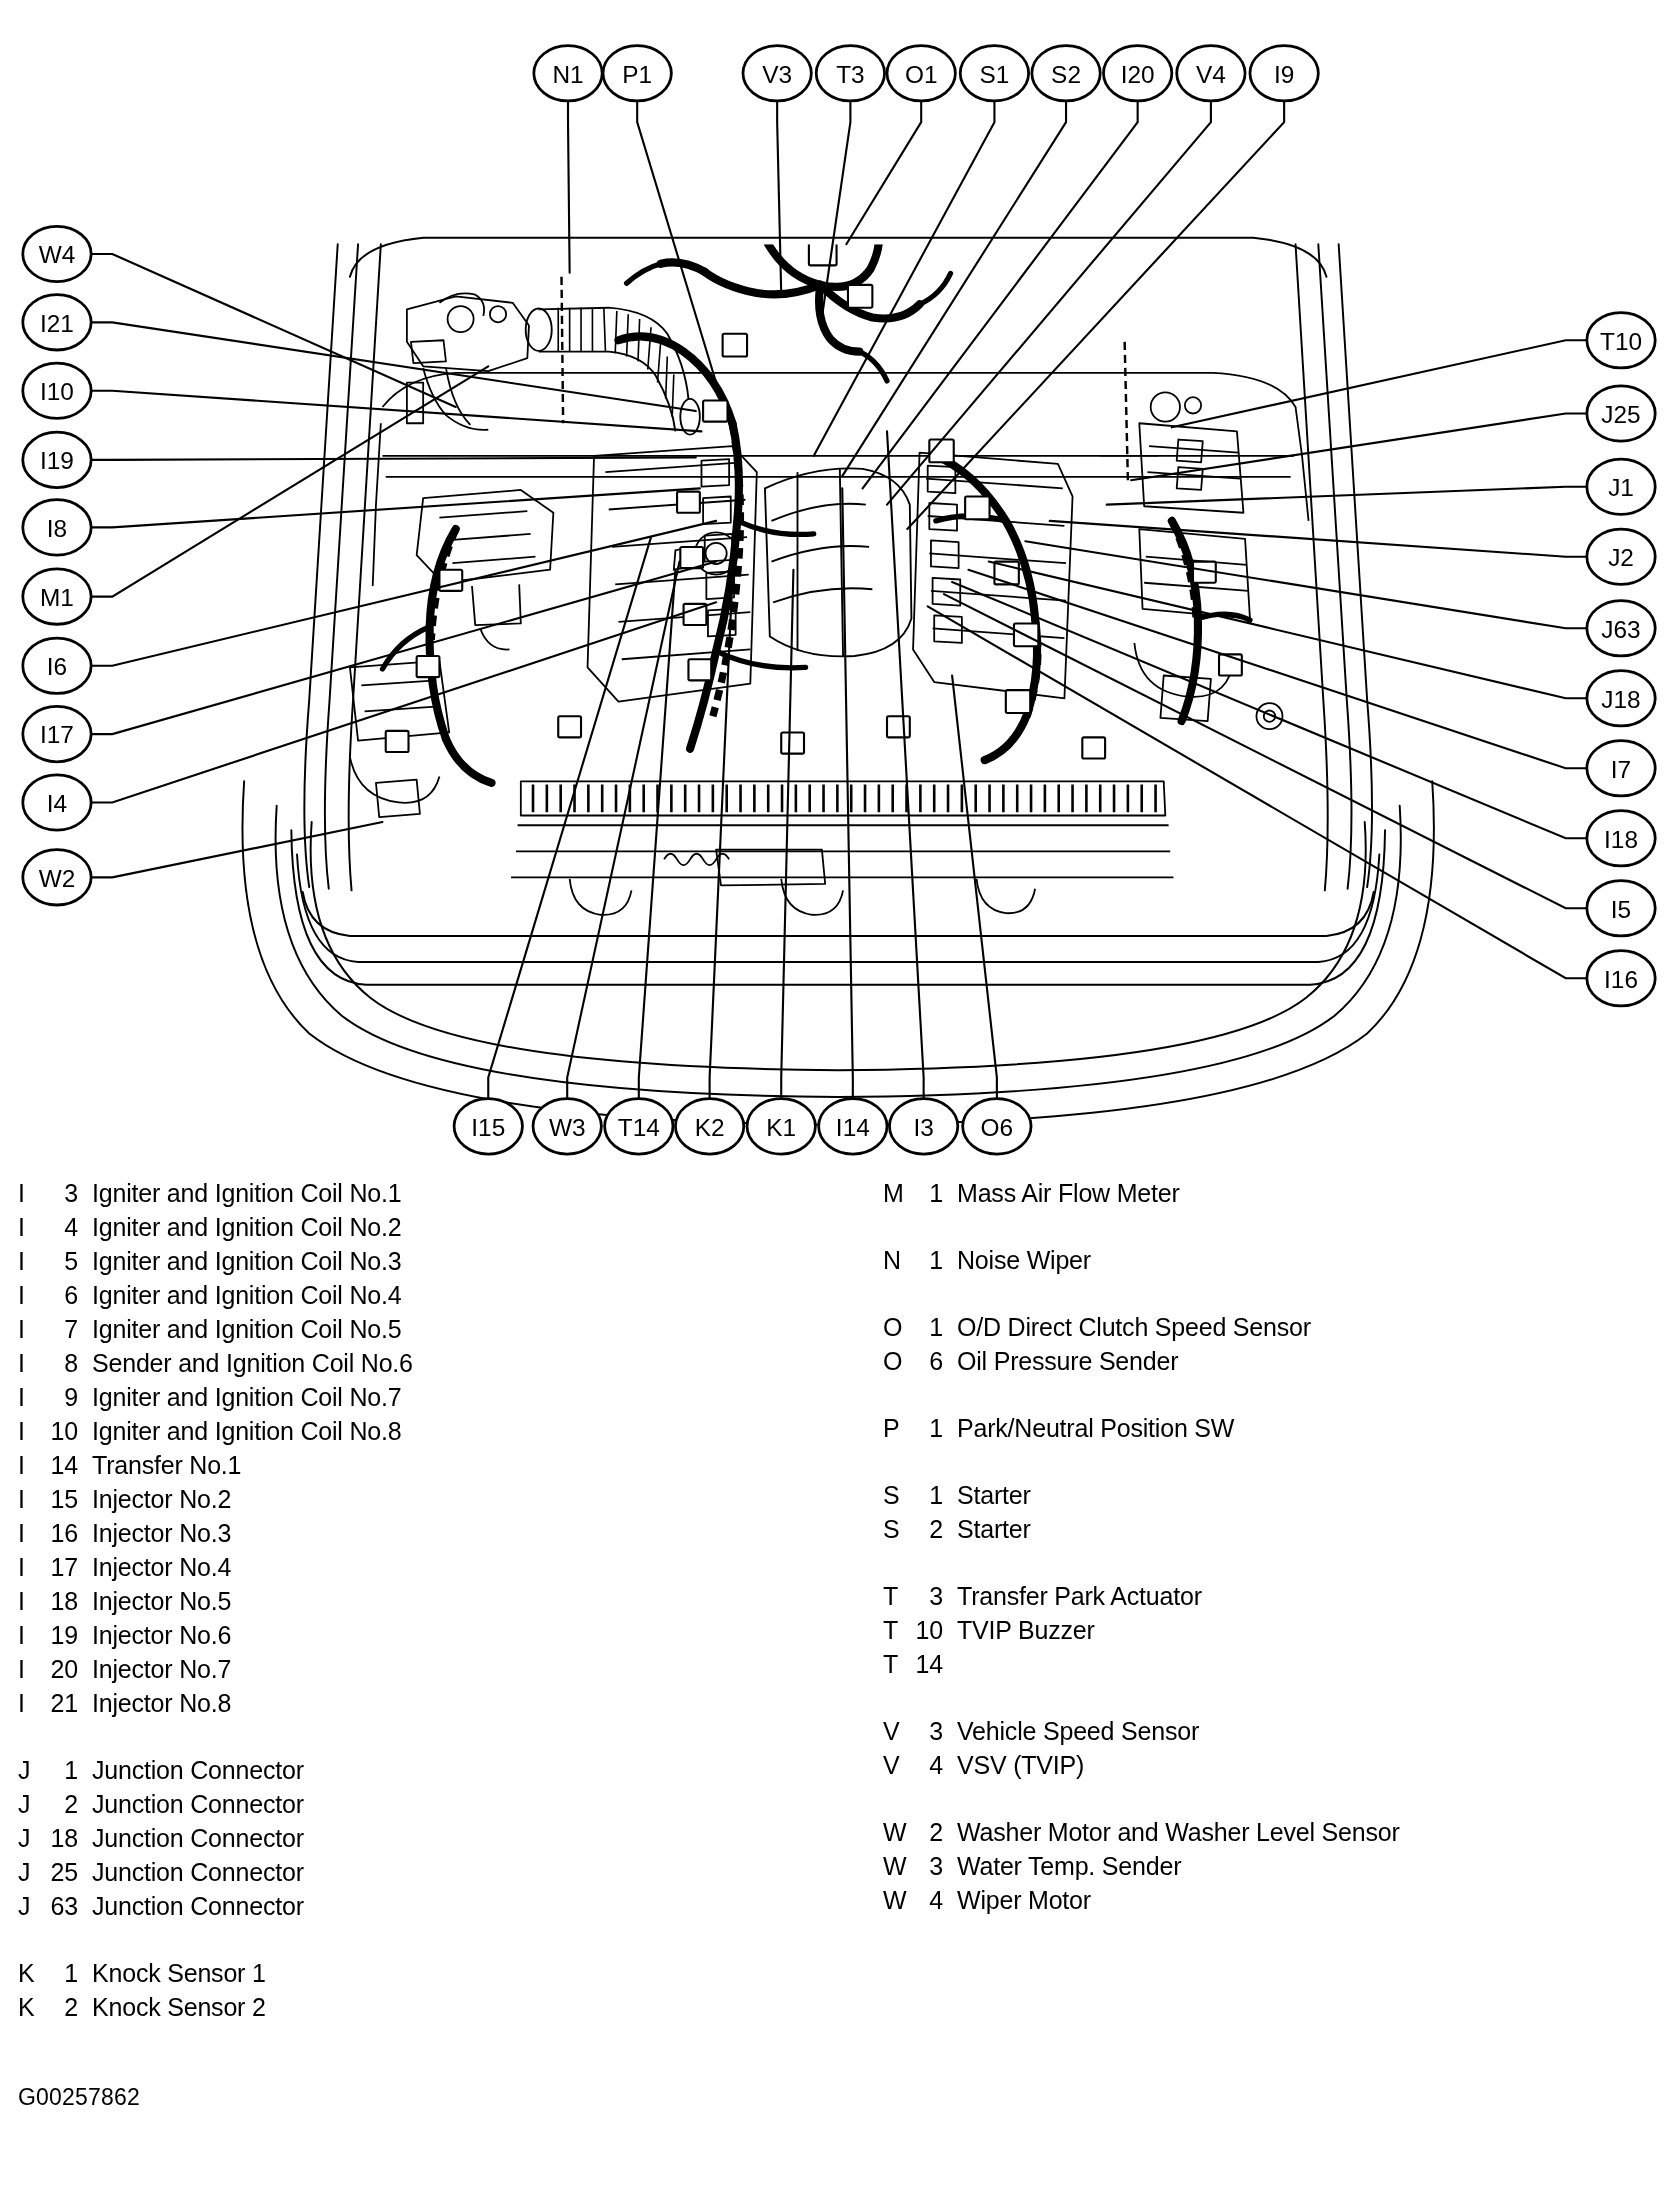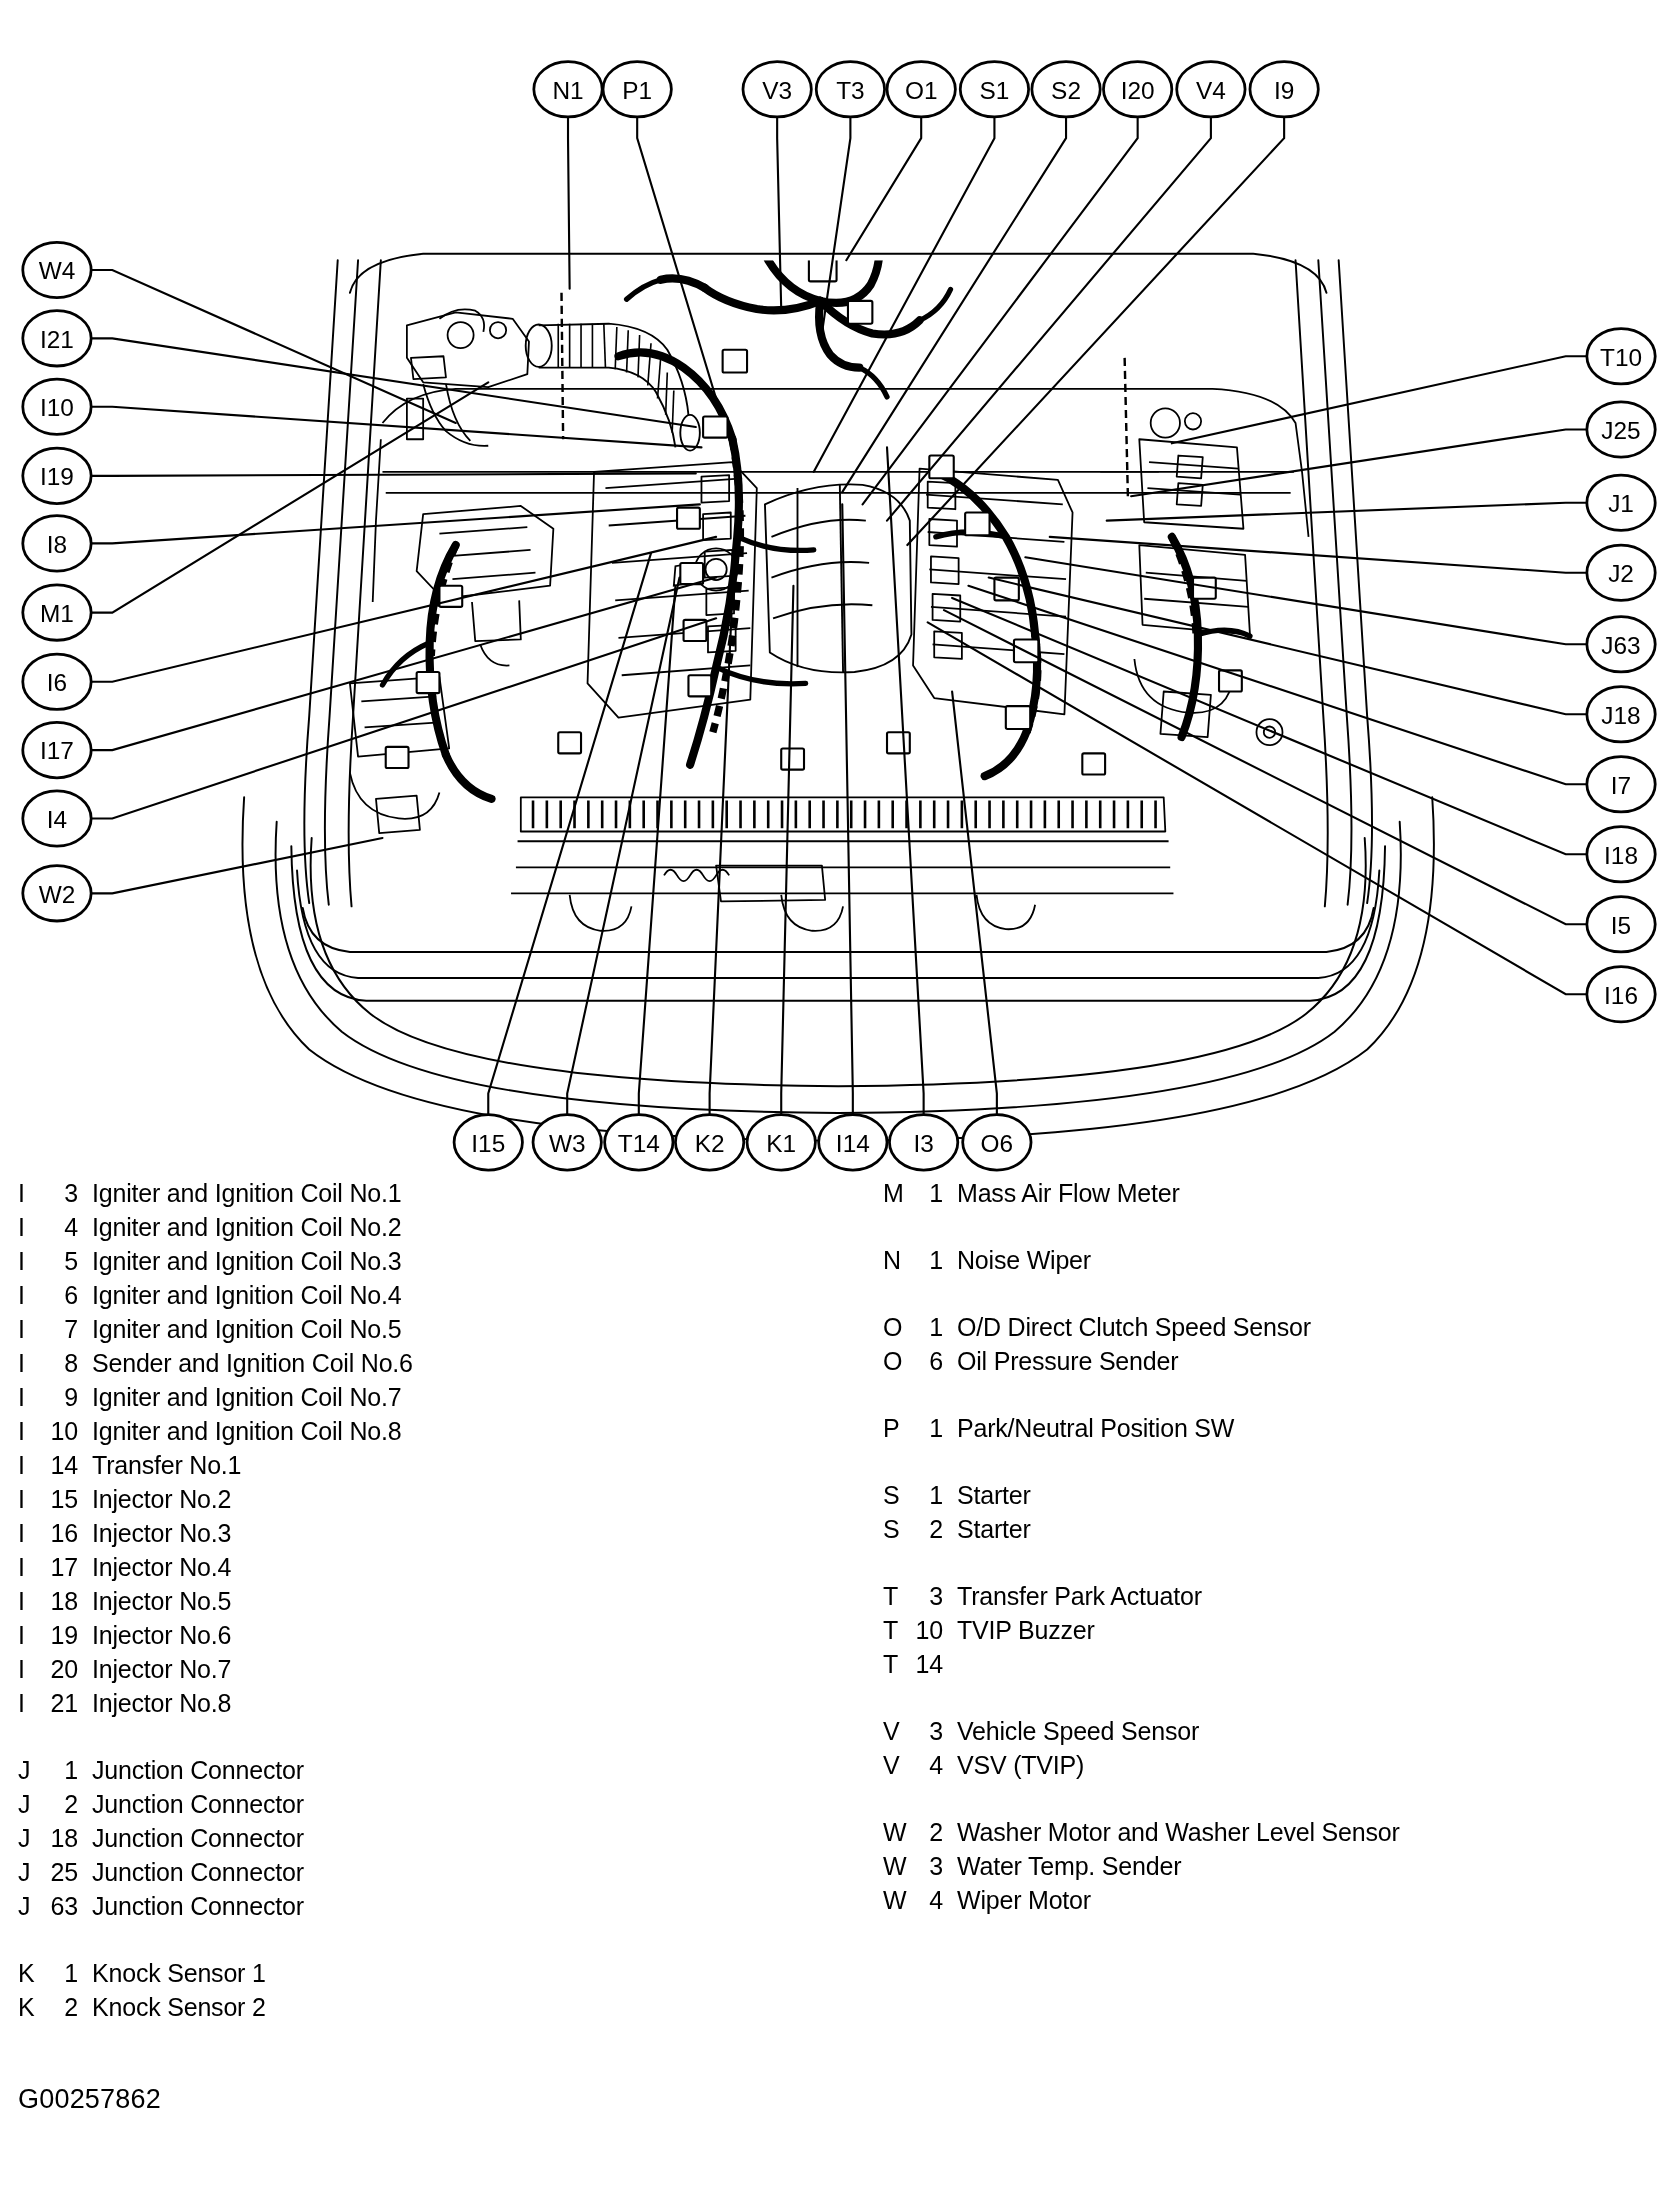--- a/index.html
+++ b/index.html
@@ -7,21 +7,21 @@
   html,body {
     width:1678px; height:2194px;
     background:#ffffff;
     font-family:"Liberation Sans", sans-serif;
     color:#000;
     overflow:hidden;
   }
   #page { position:relative; width:1678px; height:2194px; background:#fff; }
 
   
-  #diagram { position:absolute; left:0; top:0; width:1678px; height:1172px;margin-top:16px; }
+  #diagram { position:absolute; left:0; top:0; width:1678px; height:1172px; }
   #diagram svg { display:block; width:1678px; height:1172px; }
 
   .bub-txt {
     font-family:"Liberation Sans", sans-serif;
     font-size:30px;
     font-weight:400;
     fill:#000;
     text-anchor:middle;
     dominant-baseline:central;
   }
@@ -56,21 +56,21 @@
     flex:0 0 39px;
     margin-right:14px;
   }
   .legrow .lg-desc { display:inline-block; }
   .legrow.cont .lg-letter,
   .legrow.cont .lg-num { visibility:hidden; }
   .leggap { height:33px; }
 
   #docid {
     position:absolute; left:18px; top:2084px;
-    font-size:27px; letter-spacing:0.2px;text-align:center;
+    font-size:23px; letter-spacing:0.2px;text-align:center;
   }
 </style>
 </head>
 <body>
 
 <div id="page">
 
   <div id="diagram">
     <svg id="diagram-svg" viewBox="0 0 2062 1440" xmlns="http://www.w3.org/2000/svg">
       <defs>

